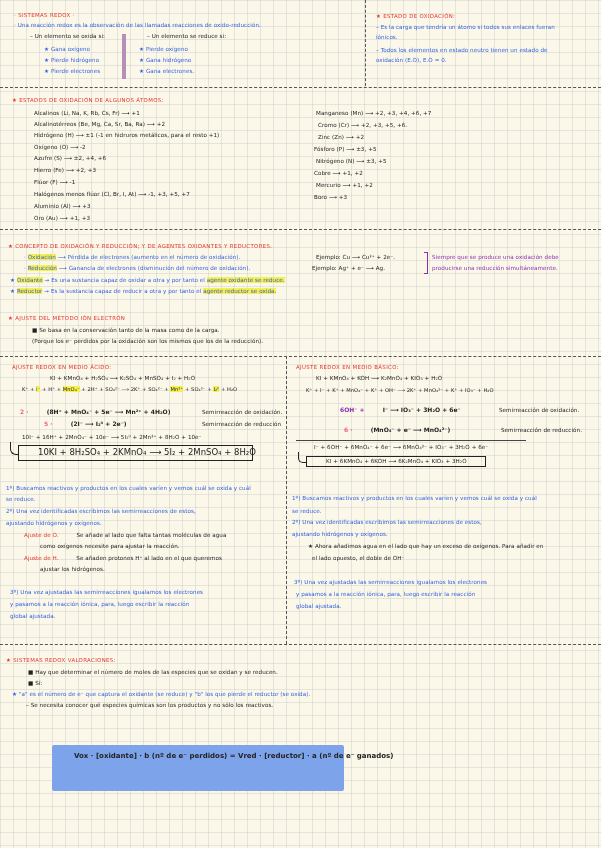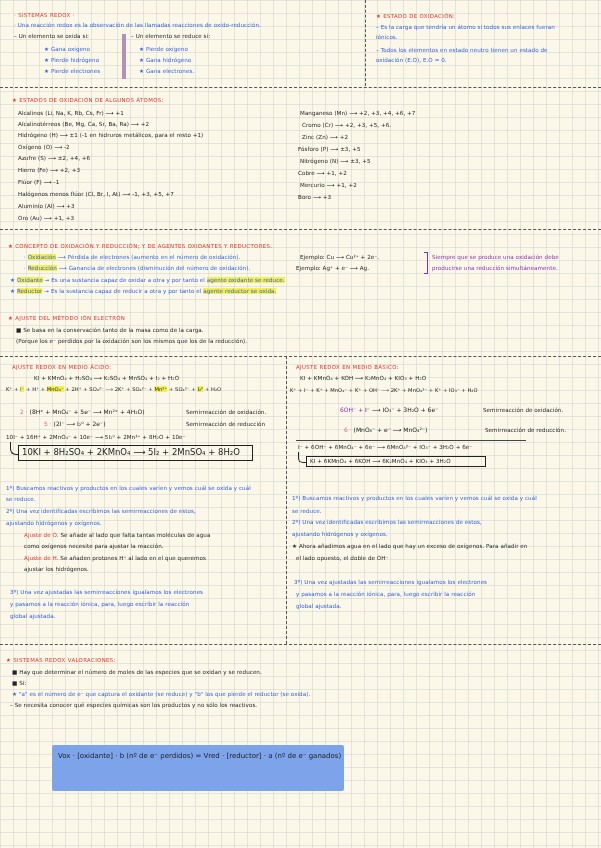--- a/index.html
+++ b/index.html
@@ -10,33 +10,33 @@
       linear-gradient(to right, rgba(200,205,200,0.45) 1px, transparent 1px),
       linear-gradient(to bottom, rgba(200,205,200,0.45) 1px, transparent 1px);
     background-size:13px 13px;
     font-family:"DejaVu Sans", sans-serif;
     color:#222;
   }
   .abs { position:absolute; }
   .txt { font-size:5.6px; line-height:8.6px; white-space:nowrap; letter-spacing:0.05px; }
   .red { color:#e8332a; }
   .blue { color:#2f5fe0; }
-  .black { color:#222; }
+  .black { color:#222;margin-left:16px; }
   .purple { color:#8b2fb0; }
   .pink { color:#f06080; }
   .hl { background:#f5ef4f; }
   .hdr { font-size:5.4px; letter-spacing:0.35px; text-transform:uppercase; }
   .hdash { position:absolute; height:0; border-top:1px dashed #555; }
   .vdash { position:absolute; width:0; border-left:1px dashed #555; }
   .vbar { position:absolute; width:4px; background:#b58fb8; }
   .box { position:absolute; border:1px solid #222; }
   .formula-box {
     position:absolute; background:#7da4eb; border-radius:2px;
   }
-  .eq { font-size:6px; line-height:9px; white-space:nowrap; }
+  .eq { font-size:6px; line-height:9px; white-space:nowrap;font-weight:bold; }
   .eq-big { font-size:8.5px; line-height:12px; white-space:nowrap; }
   .bracket { position:absolute; border:1px solid #8b2fb0; border-left:none; width:3px; }
 </style>
 </head>
 <body>
 
 <div>
   <div class="abs txt hdr red" style="left:14px;top:11px;">· Sistemas redox ·</div>
   <div class="abs txt blue" style="left:14px;top:21px;">· Una reacción redox es la observación de las llamadas reacciones de oxido-reducción.</div>
   <div class="abs txt black" style="left:14px;top:32px;">– Un elemento se oxida si:</div>

